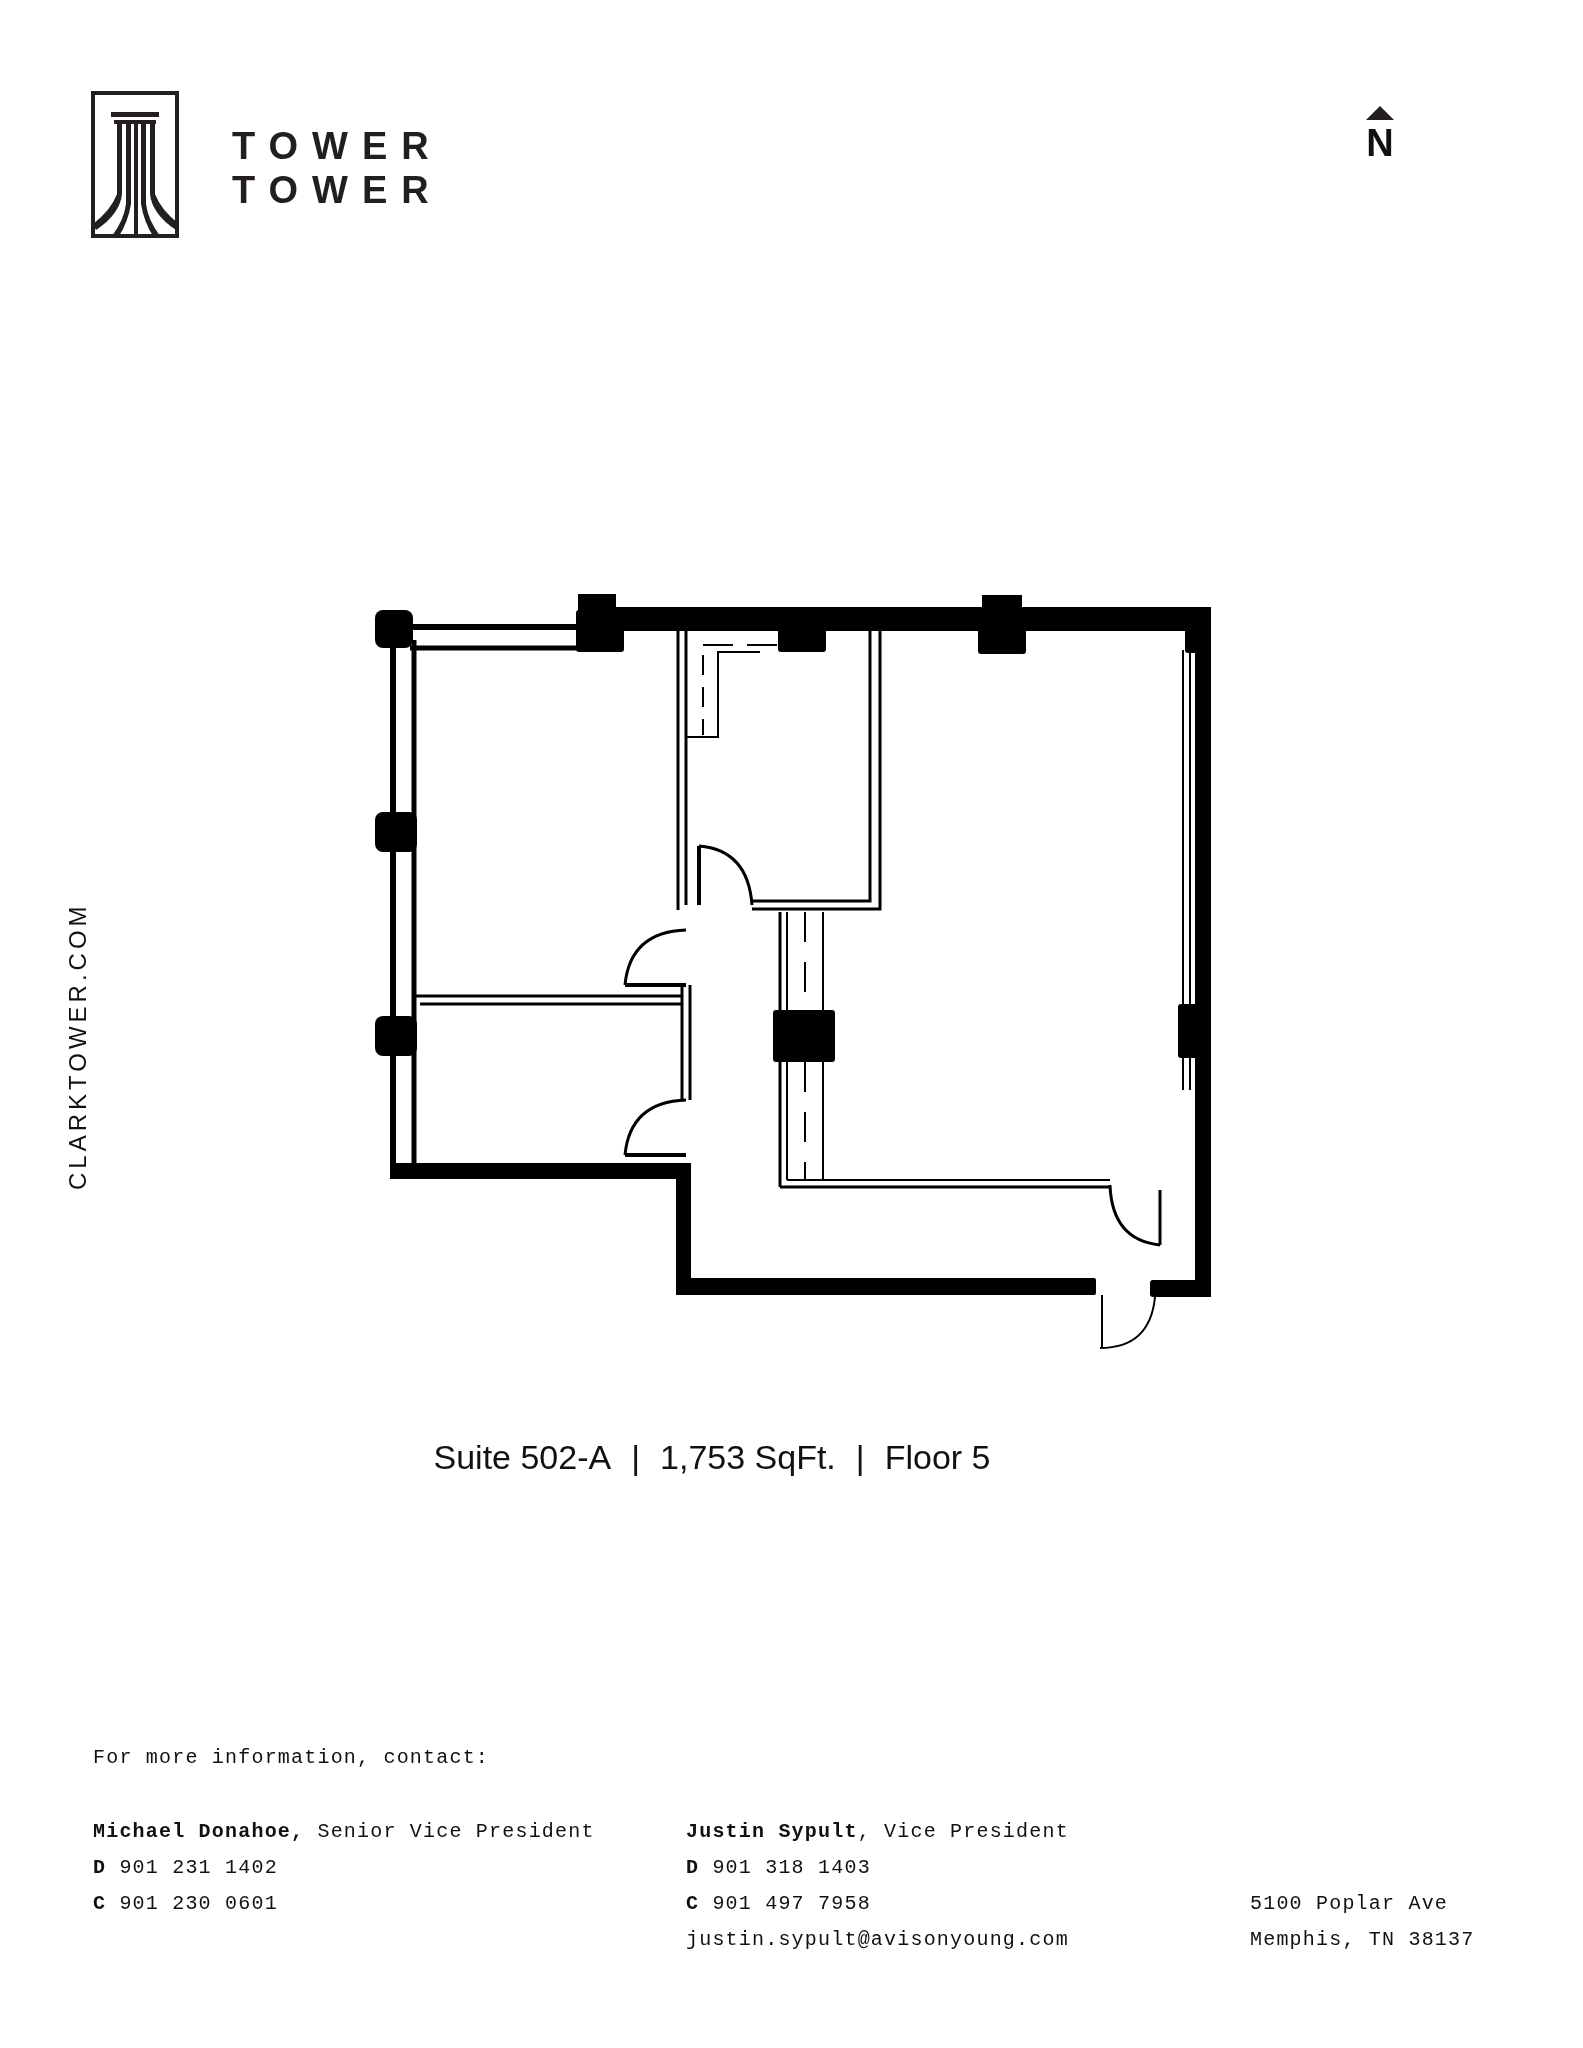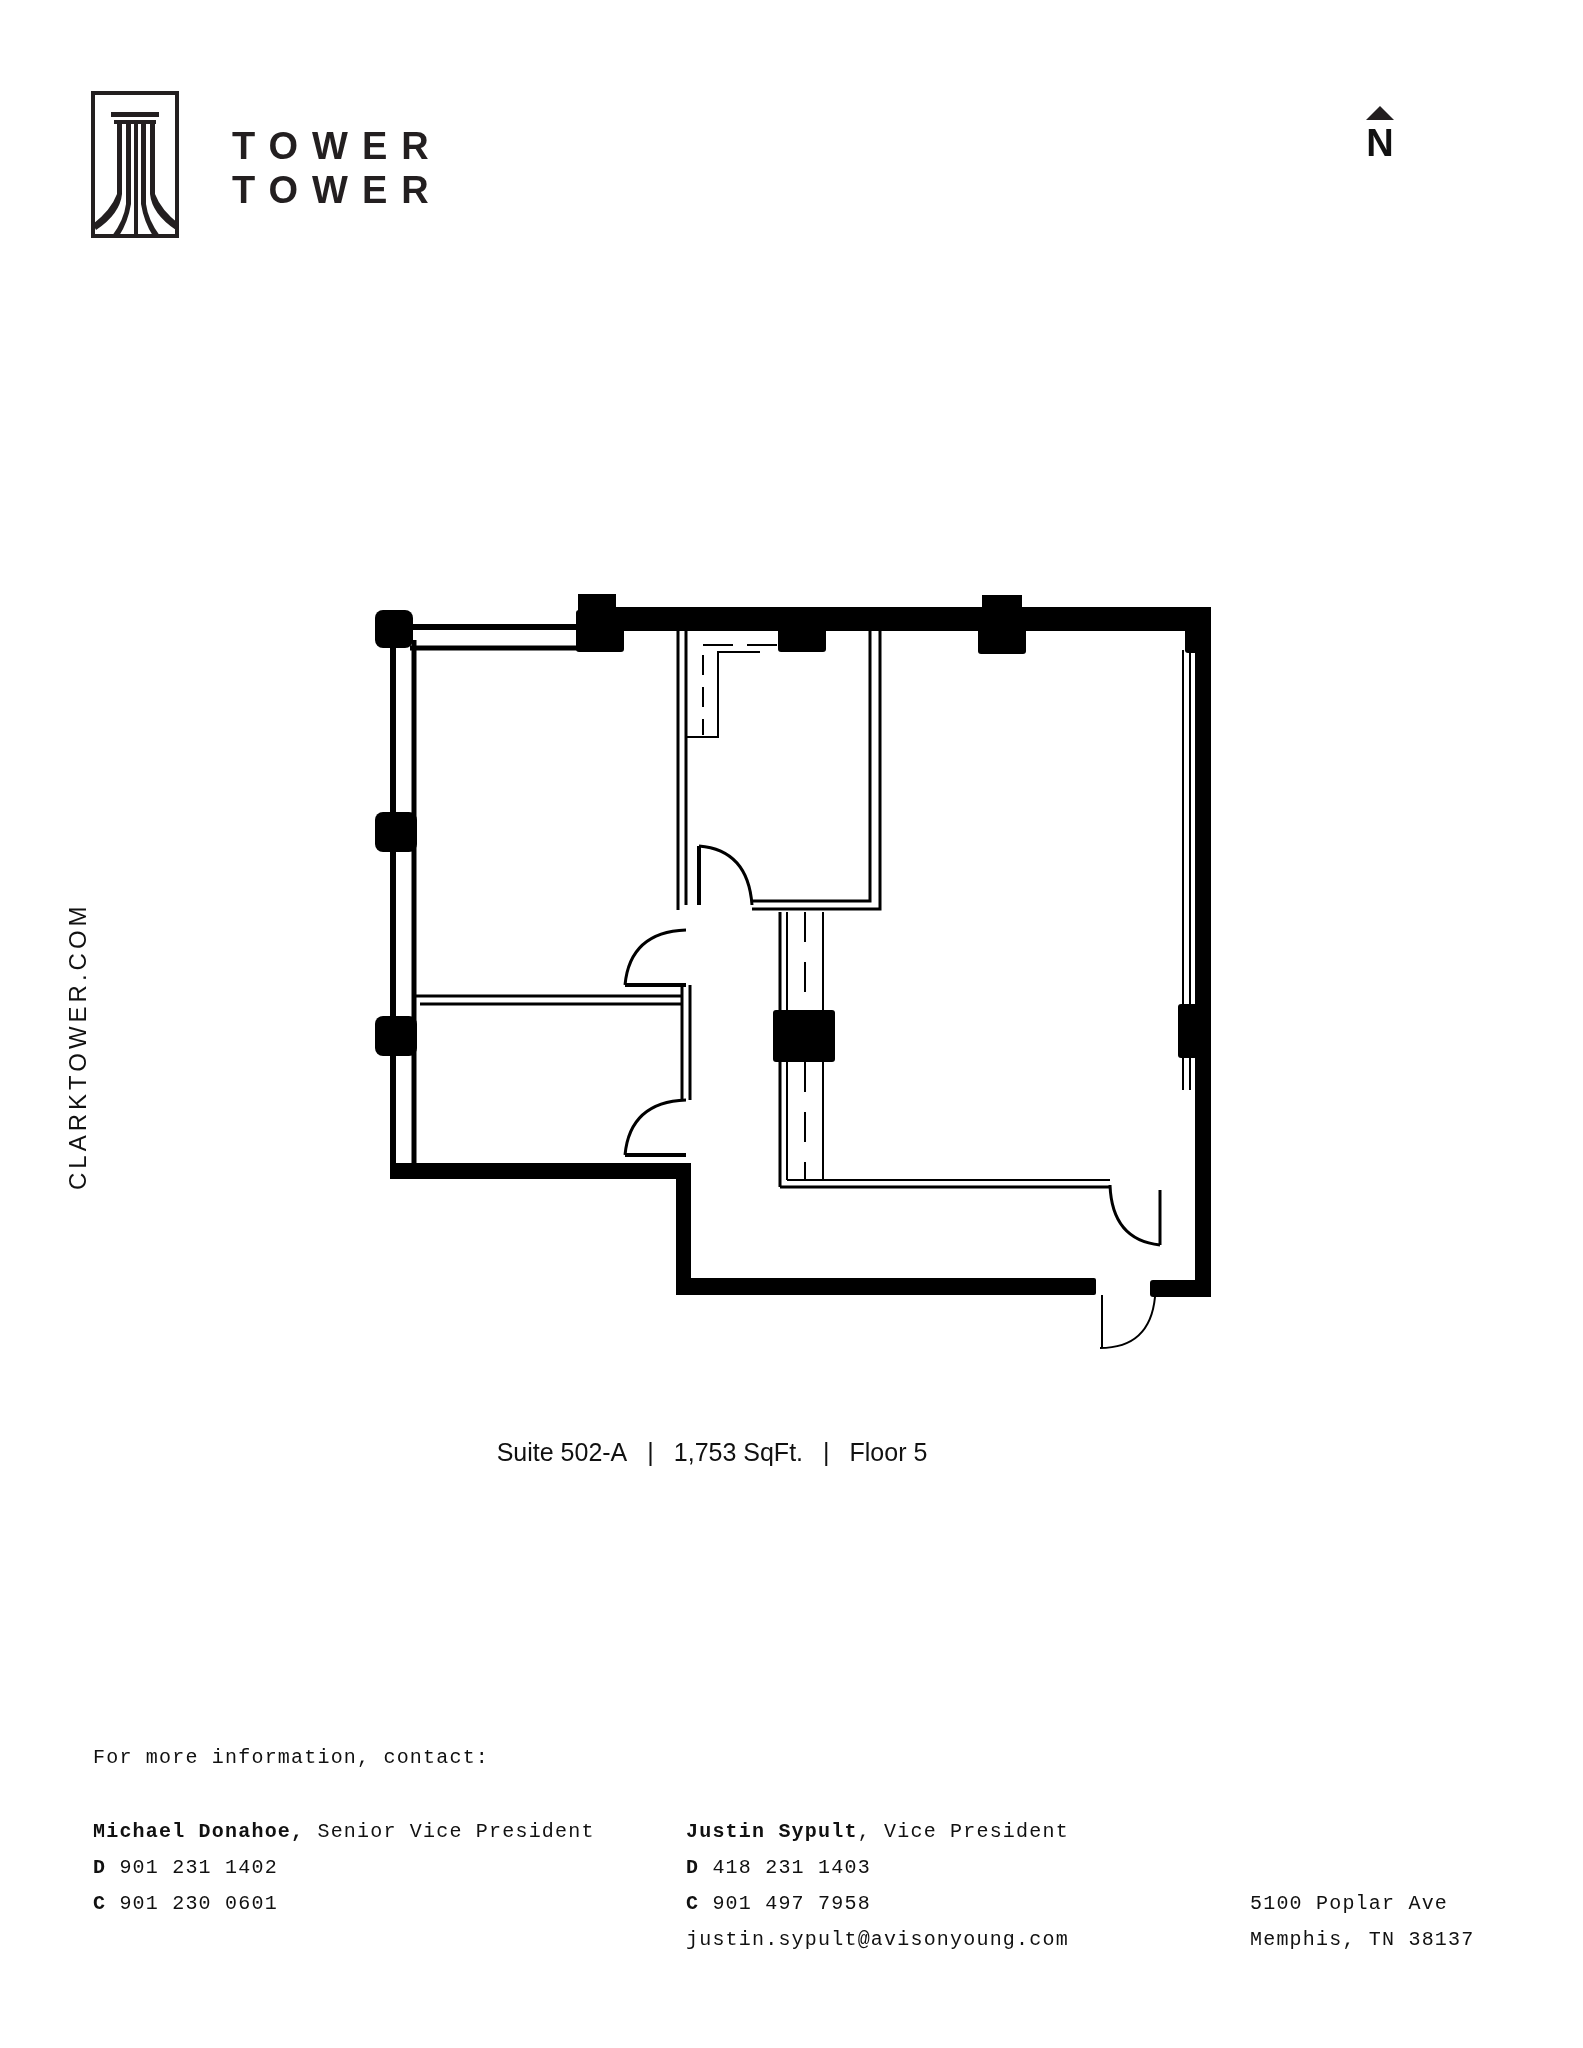--- a/index.html
+++ b/index.html
@@ -4,21 +4,21 @@
 <style>
   html, body { margin: 0; padding: 0; background: #ffffff; }
   body { width: 1583px; height: 2048px; position: relative; overflow: hidden; color: #111; }
   .abs { position: absolute; }
   .brand-name { left: 232px; top: 124px; font-family: "Liberation Sans", sans-serif; font-size: 38px; font-weight: bold; letter-spacing: 14px; line-height: 44px; color: #231f20; }
   .brand-name div { white-space: nowrap; }
   .north { left: 1360px; top: 106px; width: 40px; text-align: center; }
   .north .arrow { width: 0; height: 0; margin: 0 auto; border-left: 14px solid transparent; border-right: 14px solid transparent; border-bottom: 14px solid #231f20; }
   .north .letter { font-family: "Liberation Sans", sans-serif; font-weight: bold; font-size: 38px; line-height: 38px; color: #111; margin-top: 4px; }
   .side-url { left: 64px; top: 1190px; transform-origin: 0 0; transform: rotate(-90deg); font-family: "Liberation Sans", sans-serif; font-size: 24px; letter-spacing: 4px; white-space: nowrap; color: #111; }
-  .suite-line { left: 0; width: 1424px; top: 1438px; text-align: center; font-family: "Liberation Sans", sans-serif; font-size: 25px; color: #111; white-space: pre; }
+  .suite-line { left: 0; width: 1424px; top: 1438px; text-align: center; font-family: "Liberation Sans", sans-serif; font-size: 34px; color: #111; white-space: pre; }
   .suite-line span.sep { padding: 0 20px; }
   .contact { font-family: Liberation Mono, monospace; font-size: 20px; letter-spacing: 1.2px; color: #111; line-height: 36px; white-space: nowrap; }
   .contact b { font-weight: bold; }
   .intro { left: 93px; top: 1740px; }
   .c1 { left: 93px; top: 1814px; }
   .c2 { left: 638px; top: 1814px; margin-left: 48px; }
   .addr { left: 1250px; top: 1886px; }
   svg { position: absolute; left: 0; top: 0; }
 </style>
 </head>
@@ -133,21 +133,21 @@
 <div class="abs contact intro">For more information, contact:</div>
 
 <div class="abs contact c1">
   <div><b>Michael Donahoe,</b><span> Senior Vice President</span></div>
   <div><b>D</b> <span>901 231 1402</span></div>
   <div><b>C</b> <span>901 230 0601</span></div>
 </div>
 
 <div class="abs contact c2">
   <div><b>Justin Sypult</b><span>, Vice President</span></div>
-  <div><b>D</b> <span>418 231 1403</span></div>
+  <div><b>D</b> <span>901 318 1403</span></div>
   <div><b>C</b> <span>901 497 7958</span></div>
   <div>justin.sypult@avisonyoung.com</div>
 </div>
 
 <div class="abs contact addr">
   <div>5100 Poplar Ave</div>
   <div>Memphis, TN 38137</div>
 </div>
 
 </body></html>

